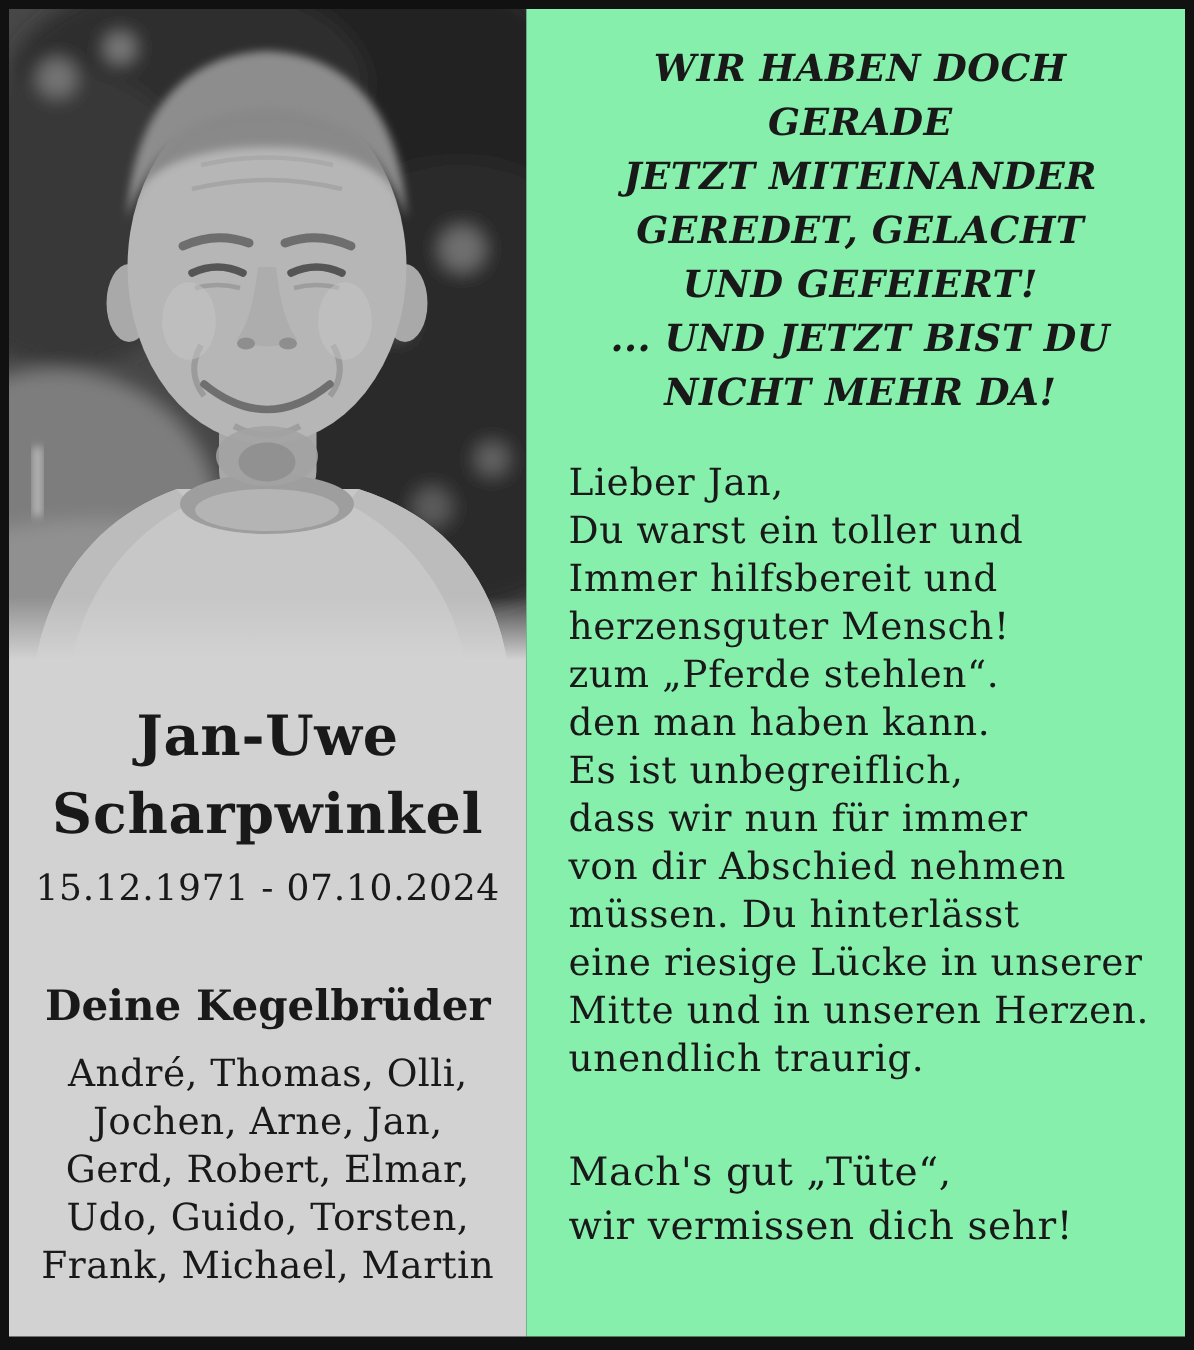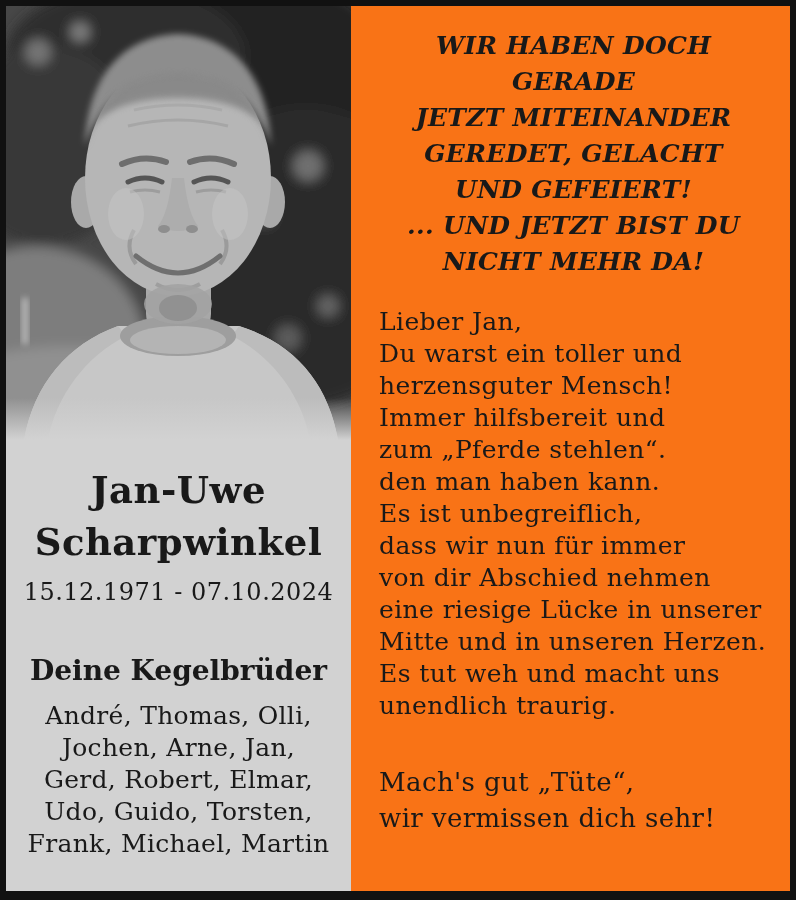--- a/index.html
+++ b/index.html
@@ -20,21 +20,20 @@
     display: flex;
   }
   .left-col {
     width: 345px;
     flex: 0 0 345px;
     background: #d2d2d2;
     display: flex;
     flex-direction: column;
     text-align: center;
     color: #191919;
-    align-items: center;
   }
   .photo-wrap {
     width: 345px;
     height: 434px;
     overflow: hidden;
     flex: 0 0 auto;
   }
   .name-block { margin-top: 24px; }
   .name-line {
     font-weight: bold;
@@ -54,21 +53,21 @@
     line-height: 34px;
     margin-bottom: 12px;
   }
   .names-line {
     font-size: 25px;
     line-height: 32px;
     letter-spacing: 0.3px;
   }
   .right-col {
     flex: 1 1 auto;
-    background: #f97316;
+    background: #86efac;
     color: #191919;
     padding: 22px 8px 0 28px;
     box-sizing: border-box;
   }
   .headline {
     text-align: center;
     font-weight: bold;
     font-style: italic;
     font-size: 25px;
     line-height: 36px;
@@ -203,30 +202,30 @@
       <div>JETZT MITEINANDER</div>
       <div>GEREDET, GELACHT</div>
       <div>UND GEFEIERT!</div>
       <div>... UND JETZT BIST DU</div>
       <div>NICHT MEHR DA!</div>
     </div>
 
     <div class="message">
       <div class="message-line">Lieber Jan,</div>
       <div class="message-line">Du warst ein toller und</div>
+      <div class="message-line">Immer hilfsbereit und</div>
       <div class="message-line">herzensguter Mensch!</div>
-      <div class="message-line">Immer hilfsbereit und</div>
       <div class="message-line">zum „Pferde stehlen“.</div>
       <div class="message-line">den man haben kann.</div>
       <div class="message-line">Es ist unbegreiflich,</div>
       <div class="message-line">dass wir nun für immer</div>
       <div class="message-line">von dir Abschied nehmen</div>
+      <div class="message-line">müssen. Du hinterlässt</div>
       <div class="message-line">eine riesige Lücke in unserer</div>
       <div class="message-line">Mitte und in unseren Herzen.</div>
-      <div class="message-line">Es tut weh und macht uns</div>
       <div class="message-line">unendlich traurig.</div>
     </div>
 
     <div class="farewell">
       <div class="farewell-line">Mach's gut „Tüte“,</div>
       <div class="farewell-line">wir vermissen dich sehr!</div>
     </div>
 
   </div>
 </div>

